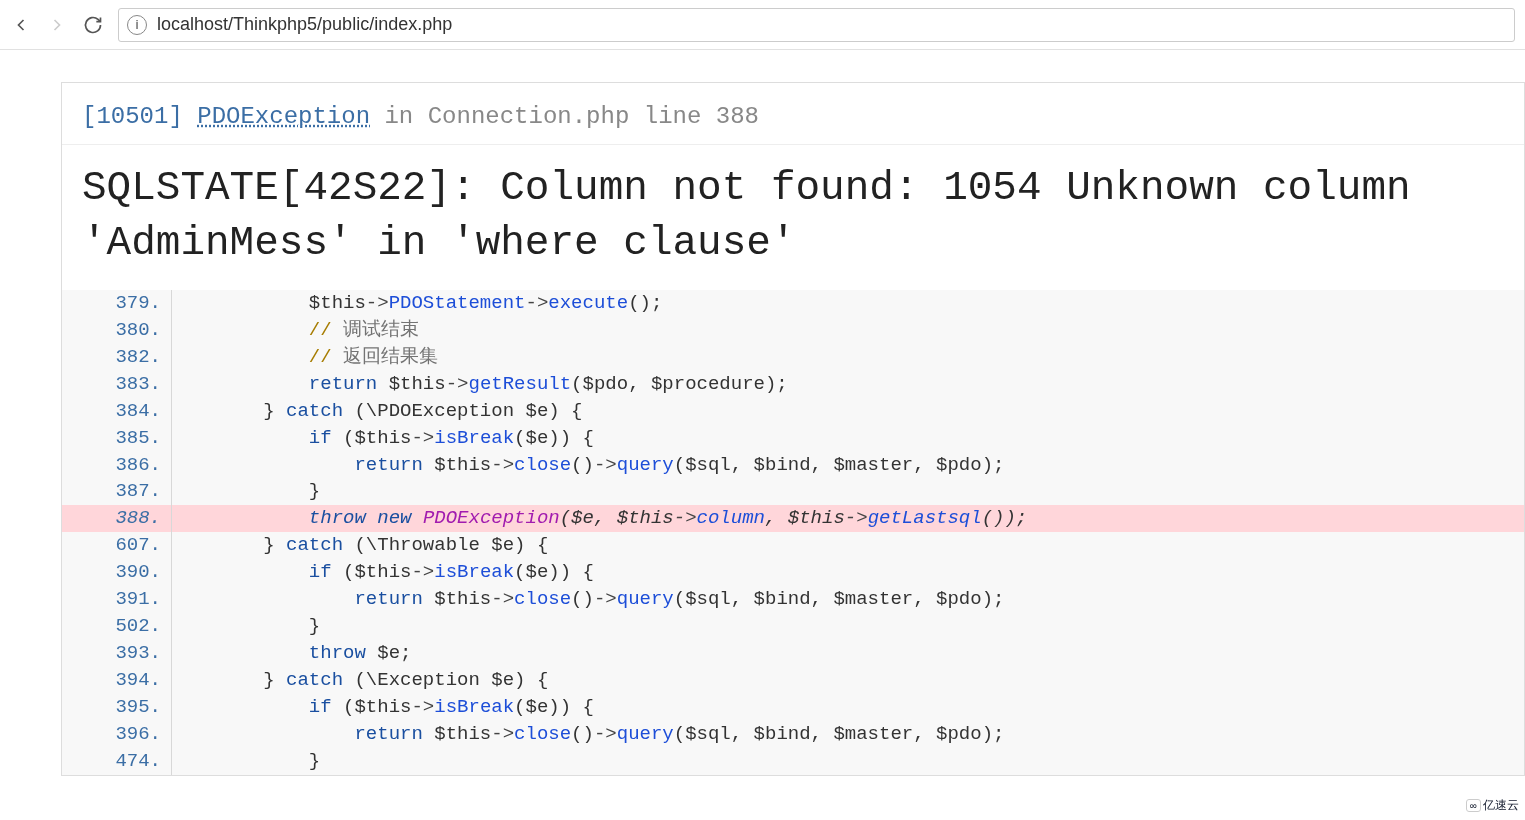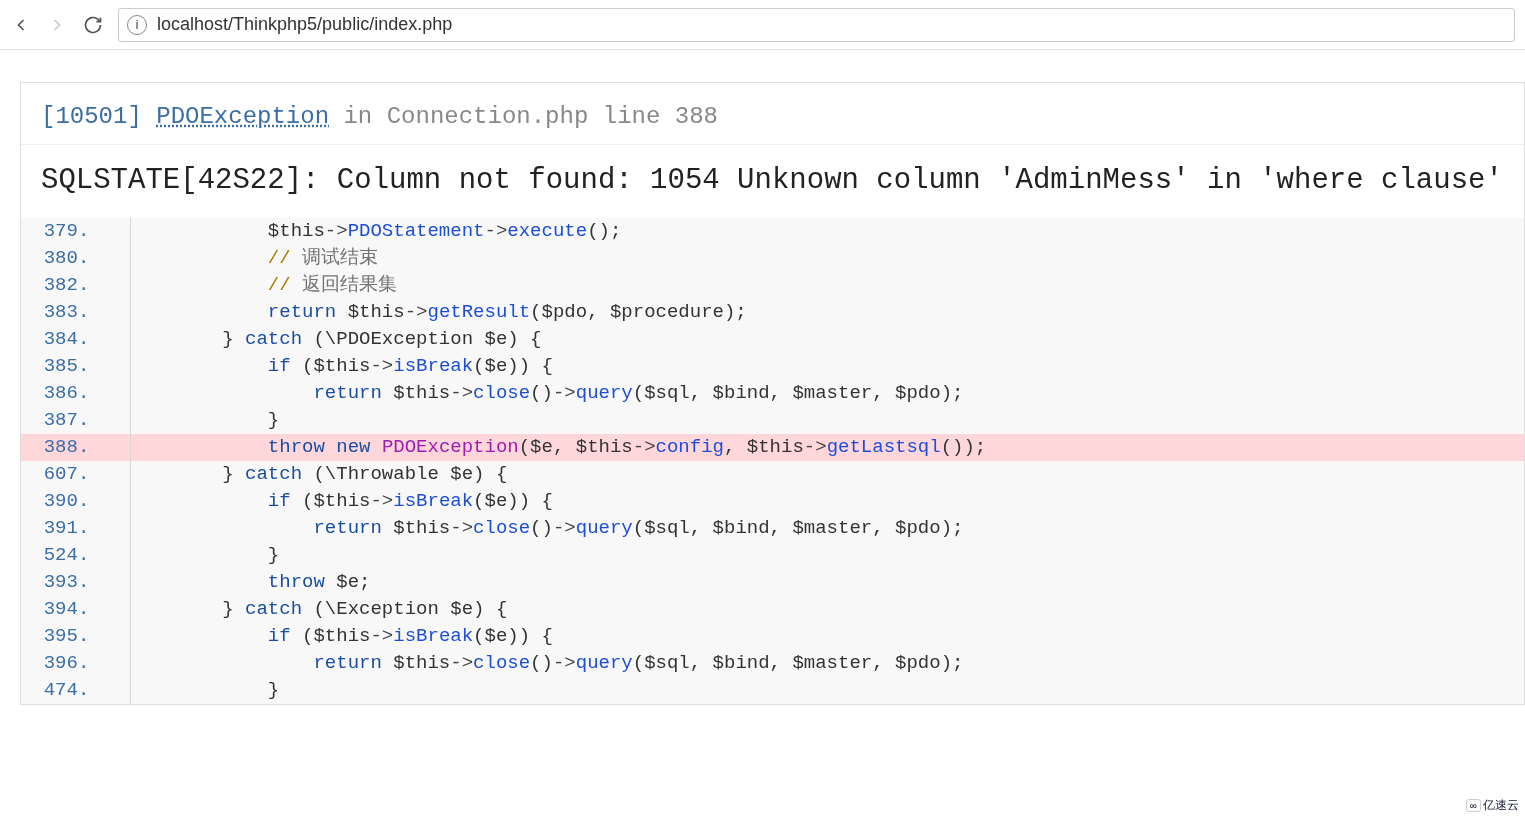--- a/index.html
+++ b/index.html
@@ -2,33 +2,33 @@
 <html><head>
 <meta charset="utf-8">
 <style>
   * { box-sizing: border-box; }
   html, body { margin:0; padding:0; height:100%; font-family: Arial, sans-serif; background:#fff; }
   .browser-bar { display:flex; align-items:center; gap:14px; padding:6px 10px; border-bottom:1px solid #e1e1e1; height:50px; }
   .nav-arrow, .reload { width:22px; height:22px; display:flex; align-items:center; justify-content:center; color:#555; }
   .nav-arrow.fwd { color:#bbb; }
   .addr-bar { flex:1; display:flex; align-items:center; border:1px solid #ccc; border-radius:3px; height:34px; padding:0 8px; font-size:18px; color:#333; background:#fff; }
   .addr-bar .info-icon { width:20px; height:20px; display:inline-flex; align-items:center; justify-content:center; border:1.5px solid #888; border-radius:50%; color:#888; font-size:13px; font-weight:bold; margin-right:10px; }
-  .page { padding:0 0 0 20px; }
+  .page { padding:0 0 0 20px;margin-left:41px; }
   .content { border:1px solid #ddd; margin-top:32px; background:#fff; overflow:hidden; }
   .header-row { padding:20px 20px 14px 20px; border-bottom:1px solid #eee; font-family: Consolas, "Courier New", monospace; font-size:24px; }
   .err-code { color:#3b6ea5; }
   .pdoexc-link { color:#3b6ea5; text-decoration: underline; text-decoration-style: dotted; }
   .in-word { color:#888; }
   .file-line { color:#888; }
-  .err-title { font-family: Consolas, "Courier New", monospace; font-size:29px; color:#222; padding:16px 20px 18px 20px; line-height:1.35; font-weight:400; }
+  .err-title { font-family: Consolas, "Courier New", monospace; font-size:41px; color:#222; padding:16px 20px 18px 20px; line-height:1.35; font-weight:400; }
   .code-block { background:#f8f8f8; font-family: Consolas, "Courier New", monospace; font-size:19px; line-height:1.42; }
   .code-line { display:flex; }
-  .gutter { width:110px; text-align:center; padding-right:18px; color:#3b6ea5; border-right:1px solid #d8d8d8; user-select:none; }
+  .gutter { width:110px; text-align:right; padding-right:10px; color:#3b6ea5; border-right:1px solid #d8d8d8; user-select:none; }
   .src { flex:1; white-space:pre; padding-left:0; color:#333; }
-  .code-line.highlight { background:#ffd6da; }
+  .code-line.highlight { background:#ffd6da;font-style:italic; }
   .code-line.highlight .gutter { background:#ffd6da; }
   
   .k { color:#1a4fa0; }   
   .v { color:#333; }      
   .fn { color:#1d4ed8; }     
   .cls { color:#a21caf; } 
   .cmt { color:#a67c00; } 
   .cmt-zh { color:#737373; } 
   .const { color:#1a4fa0; }
   .arrow { color:#444; }
@@ -101,36 +101,36 @@
         <div class="code-line">
           <div class="gutter">386.</div>
           <div class="src">                <span class="k">return</span> <span class="v">$this</span><span class="arrow">-&gt;</span><span class="fn">close</span>()<span class="arrow">-&gt;</span><span class="fn">query</span>(<span class="v">$sql</span>, <span class="v">$bind</span>, <span class="v">$master</span>, <span class="v">$pdo</span>);</div>
         </div>
         <div class="code-line">
           <div class="gutter">387.</div>
           <div class="src">            }</div>
         </div>
         <div class="code-line highlight">
           <div class="gutter">388.</div>
-          <div class="src">            <span class="k">throw</span> <span class="k">new</span> <span class="cls">PDOException</span>(<span class="v">$e</span>, <span class="v">$this</span><span class="arrow">-&gt;</span><span class="fn">config</span>, <span class="v">$this</span><span class="arrow">-&gt;</span><span class="fn">getLastsql</span>());</div>
+          <div class="src">            <span class="k">throw</span> <span class="k">new</span> <span class="cls">PDOException</span>(<span class="v">$e</span>, <span class="v">$this</span><span class="arrow">-&gt;</span><span class="fn">column</span>, <span class="v">$this</span><span class="arrow">-&gt;</span><span class="fn">getLastsql</span>());</div>
         </div>
         <div class="code-line">
           <div class="gutter">607.</div>
           <div class="src">        } <span class="k">catch</span> (\Throwable <span class="v">$e</span>) {</div>
         </div>
         <div class="code-line">
           <div class="gutter">390.</div>
           <div class="src">            <span class="k">if</span> (<span class="v">$this</span><span class="arrow">-&gt;</span><span class="fn">isBreak</span>(<span class="v">$e</span>)) {</div>
         </div>
         <div class="code-line">
           <div class="gutter">391.</div>
           <div class="src">                <span class="k">return</span> <span class="v">$this</span><span class="arrow">-&gt;</span><span class="fn">close</span>()<span class="arrow">-&gt;</span><span class="fn">query</span>(<span class="v">$sql</span>, <span class="v">$bind</span>, <span class="v">$master</span>, <span class="v">$pdo</span>);</div>
         </div>
         <div class="code-line">
-          <div class="gutter">524.</div>
+          <div class="gutter">502.</div>
           <div class="src">            }</div>
         </div>
         <div class="code-line">
           <div class="gutter">393.</div>
           <div class="src">            <span class="k">throw</span> <span class="v">$e</span>;</div>
         </div>
         <div class="code-line">
           <div class="gutter">394.</div>
           <div class="src">        } <span class="k">catch</span> (\Exception <span class="v">$e</span>) {</div>
         </div>

